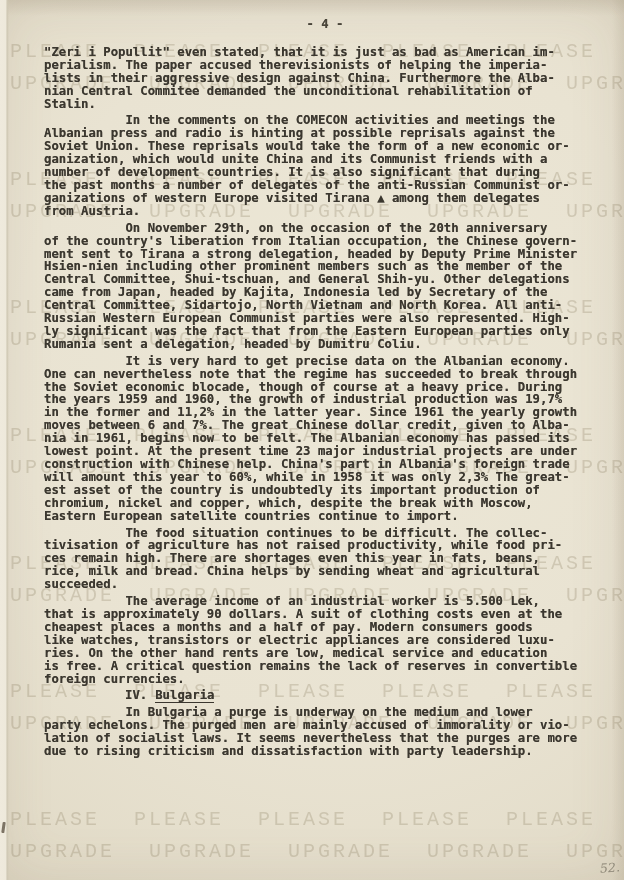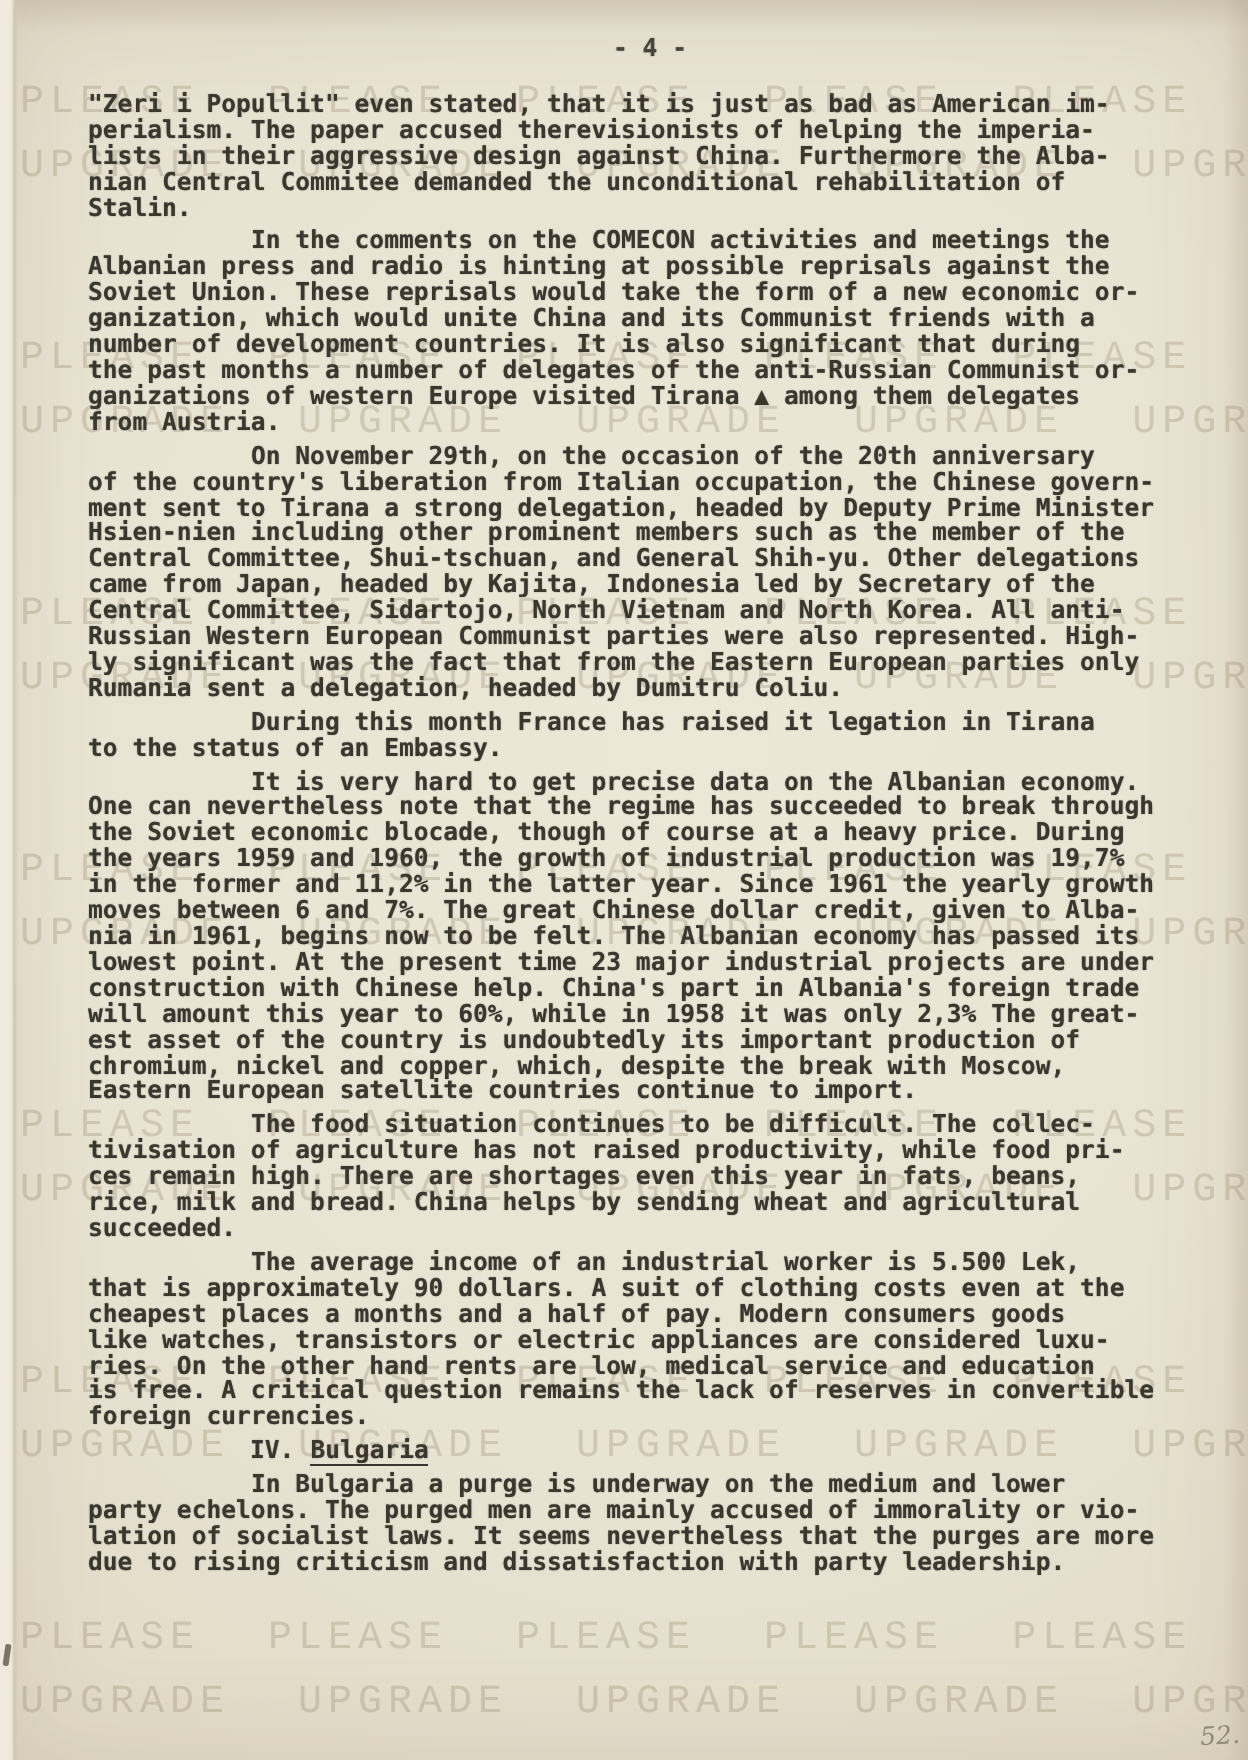--- a/index.html
+++ b/index.html
@@ -165,22 +165,20 @@
     <div class="para">           On November 29th, on the occasion of the 20th anniversary
 of the country's liberation from Italian occupation, the Chinese govern-
 ment sent to Tirana a strong delegation, headed by Deputy Prime Minister
 Hsien-nien including other prominent members such as the member of the
 Central Committee, Shui-tschuan, and General Shih-yu. Other delegations
 came from Japan, headed by Kajita, Indonesia led by Secretary of the
 Central Committee, Sidartojo, North Vietnam and North Korea. All anti-
 Russian Western European Communist parties were also represented. High-
 ly significant was the fact that from the Eastern European parties only
 Rumania sent a delegation, headed by Dumitru Coliu.</div>
-    <div class="para">           During this month France has raised it legation in Tirana
-to the status of an Embassy.</div>
     <div class="para">           It is very hard to get precise data on the Albanian economy.
 One can nevertheless note that the regime has succeeded to break through
 the Soviet economic blocade, though of course at a heavy price. During
 the years 1959 and 1960, the growth of industrial production was 19,7%
 in the former and 11,2% in the latter year. Since 1961 the yearly growth
 moves between 6 and 7%. The great Chinese dollar credit, given to Alba-
 nia in 1961, begins now to be felt. The Albanian economy has passed its
 lowest point. At the present time 23 major industrial projects are under
 construction with Chinese help. China's part in Albania's foreign trade
 will amount this year to 60%, while in 1958 it was only 2,3% The great-

